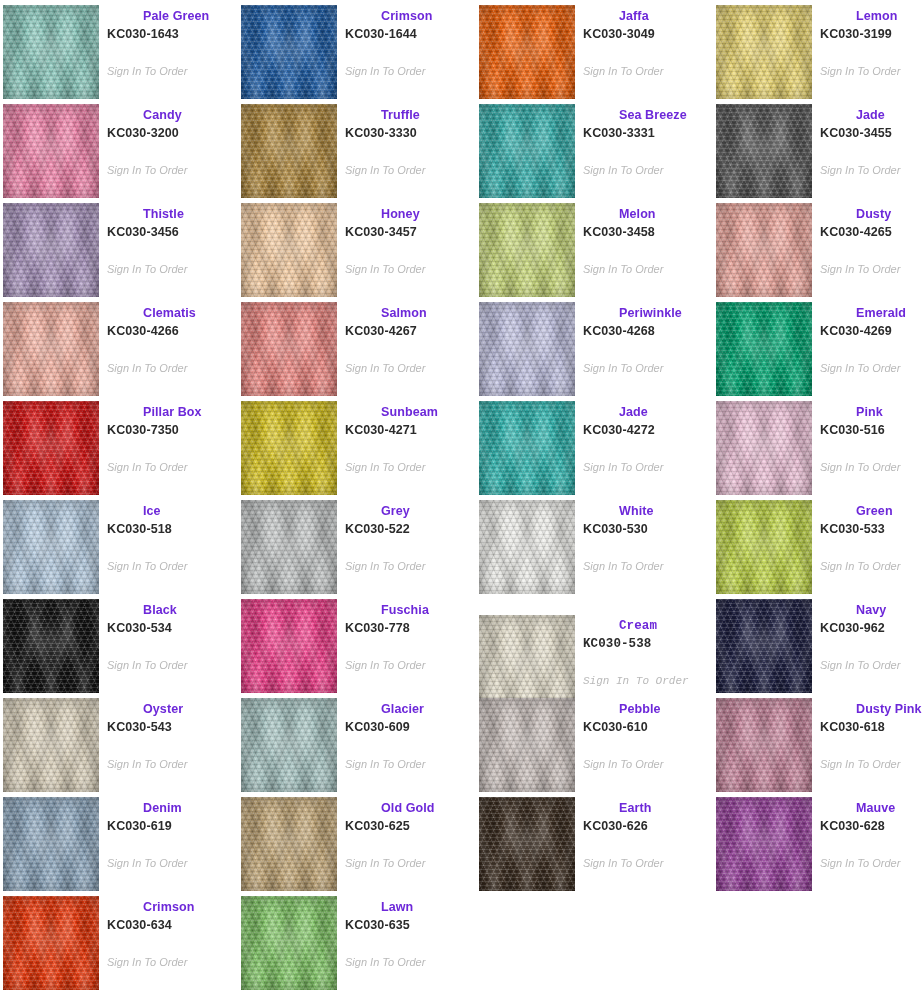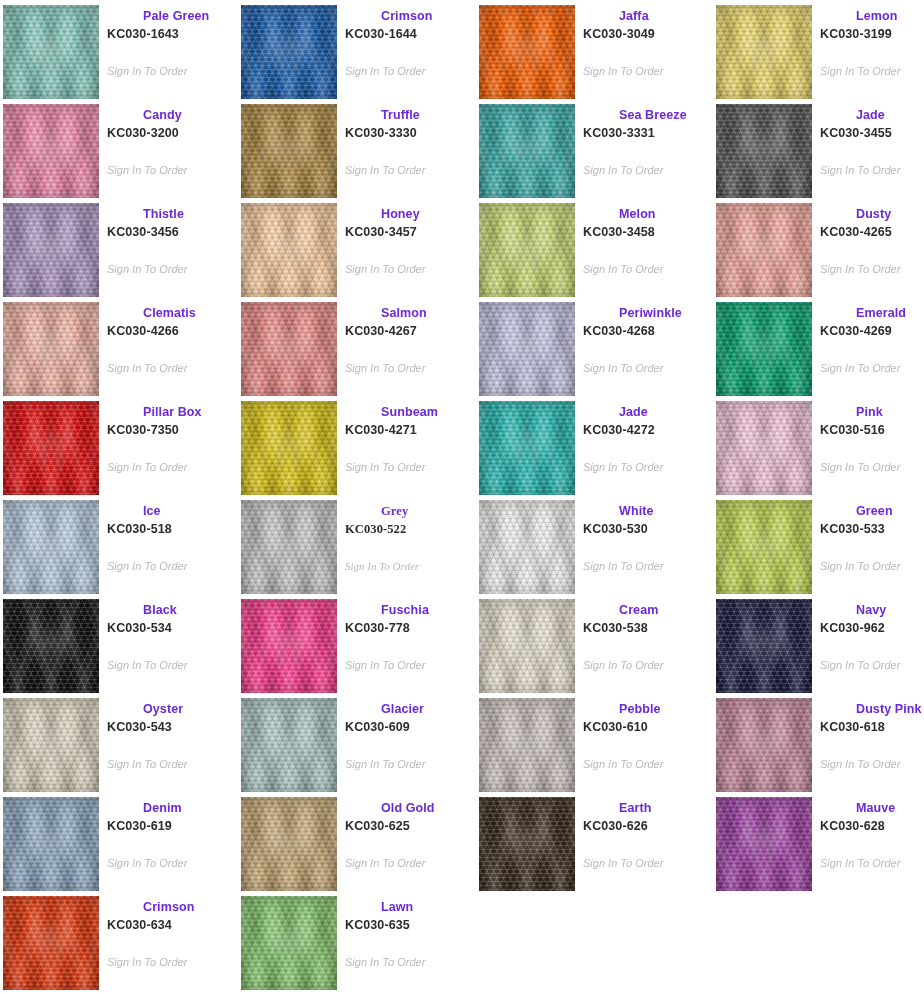--- a/index.html
+++ b/index.html
@@ -481,21 +481,21 @@
         <div class="d2"></div>
         <div class="chev"></div>
         <div class="shade"></div>
       </div>
       <div class="info">
         <div class="pname">Ice</div>
         <div class="pcode">KC030-518</div>
         <div class="signin">Sign In To Order</div>
       </div>
     </div>
-    <div class="cell" style="left: 238px; top: 495px; font-family: Liberation Serif, serif;">
+    <div class="cell" style="left: 238px; top: 495px;">
       <div class="swatch" style="background-color: rgb(195, 198, 198);">
         <div class="base"></div>
         <div class="threads"></div>
         <div class="d1"></div>
         <div class="d2"></div>
         <div class="chev"></div>
         <div class="shade"></div>
       </div>
       <div class="info">
         <div class="pname">Grey</div>
@@ -556,21 +556,21 @@
         <div class="d2"></div>
         <div class="chev"></div>
         <div class="shade"></div>
       </div>
       <div class="info">
         <div class="pname">Fuschia</div>
         <div class="pcode">KC030-778</div>
         <div class="signin">Sign In To Order</div>
       </div>
     </div>
-    <div class="cell" style="left: 476px; top: 594px;">
+    <div class="cell" style="left: 476px; top: 610px; font-family: Liberation Mono, monospace;">
       <div class="swatch" style="background-color: rgb(230, 224, 205);">
         <div class="base"></div>
         <div class="threads"></div>
         <div class="d1"></div>
         <div class="d2"></div>
         <div class="chev"></div>
         <div class="shade"></div>
       </div>
       <div class="info">
         <div class="pname">Cream</div>

